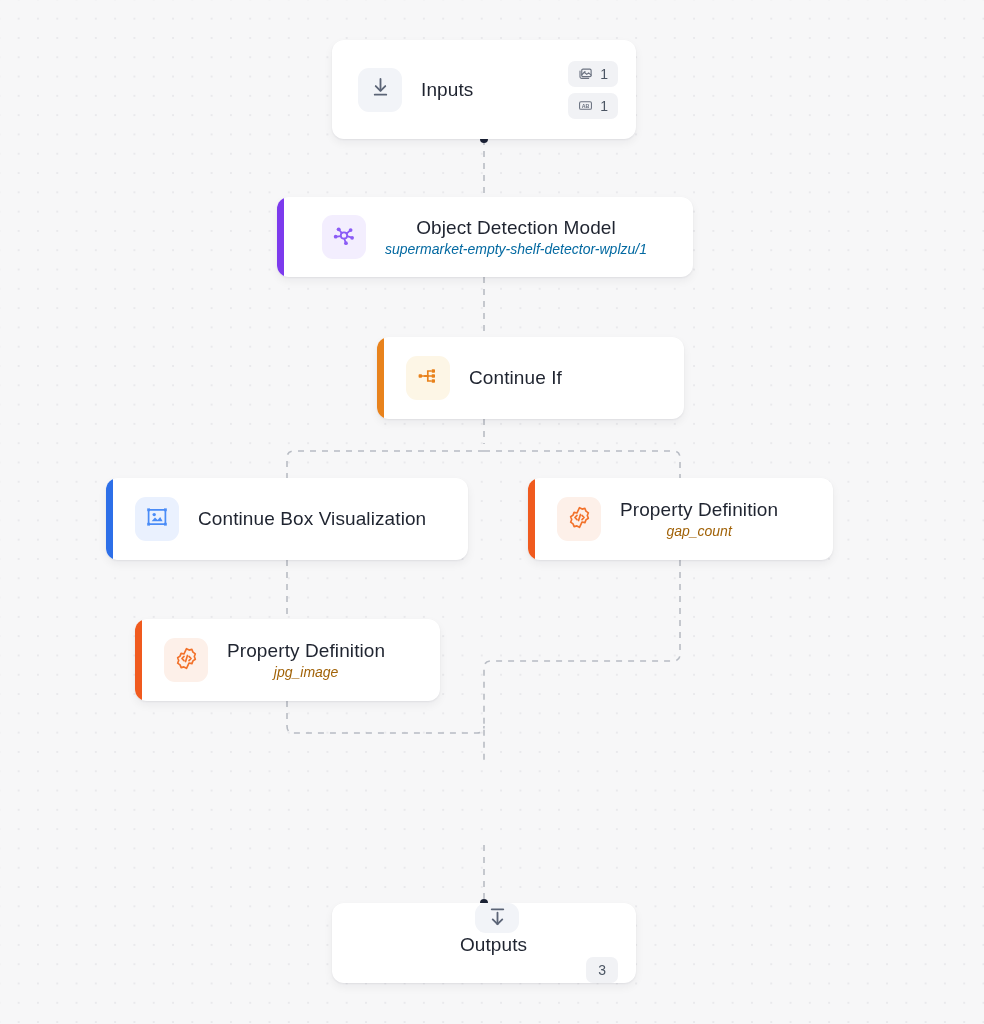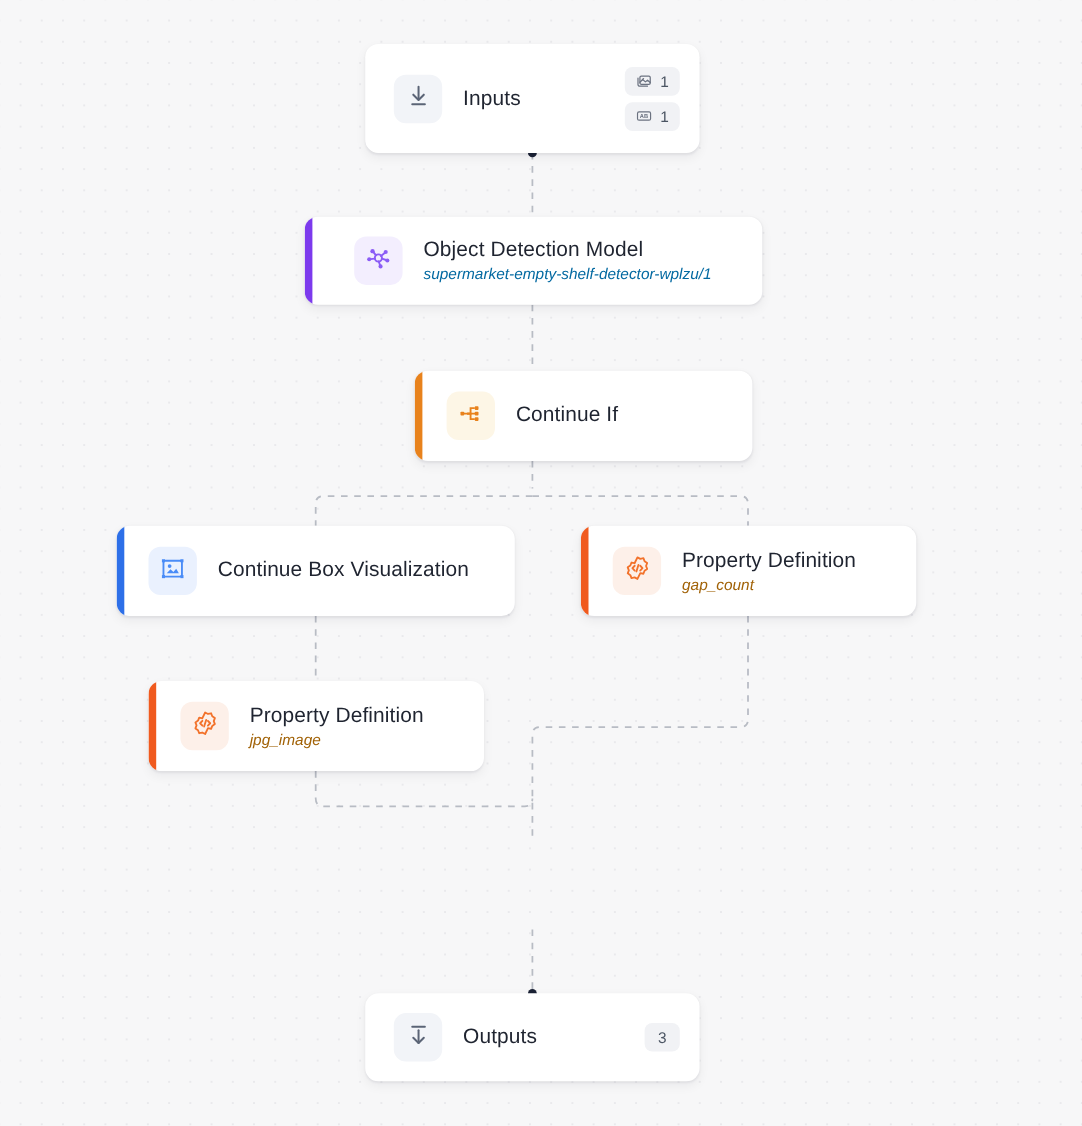--- a/index.html
+++ b/index.html
@@ -60,20 +60,21 @@
     justify-content: center;
     margin-left: 26px;
   }
   .node.has-accent .tile { margin-left: 29px; }
   .labels {
     margin-left: 19px;
     display: flex;
     flex-direction: column;
     justify-content: center;
     min-width: 0;
+    align-items: center;
   }
   .title {
     font-size: 19px;
     color: #1f2430;
     letter-spacing: .1px;
     white-space: nowrap;
     line-height: 1.25;
   }
   .subtitle {
     font-size: 14px;
@@ -276,21 +277,21 @@
         </svg>
       </span>
     </div>
     <div class="labels">
       <div class="title">Property Definition</div>
       <div class="subtitle">jpg_image</div>
     </div>
   </div>
 
 
-  <div class="node" style="left:332px; top:903px; width:304px; height:80px;">
+  <div class="node" style="left:332px; top:903px; width:304px; height:80px;flex-direction:column;">
     <div class="tile" style="background:#f2f4f8;">
       <span>
         <svg width="23" height="23" viewBox="0 0 24 24" fill="none" stroke="#5b6476" stroke-width="1.9" stroke-linecap="round" stroke-linejoin="round">
           <line x1="6" y1="4.5" x2="18" y2="4.5"></line>
           <line x1="12" y1="8" x2="12" y2="20"></line>
           <polyline points="7,15 12,20 17,15"></polyline>
         </svg>
       </span>
     </div>
     <div class="labels">

